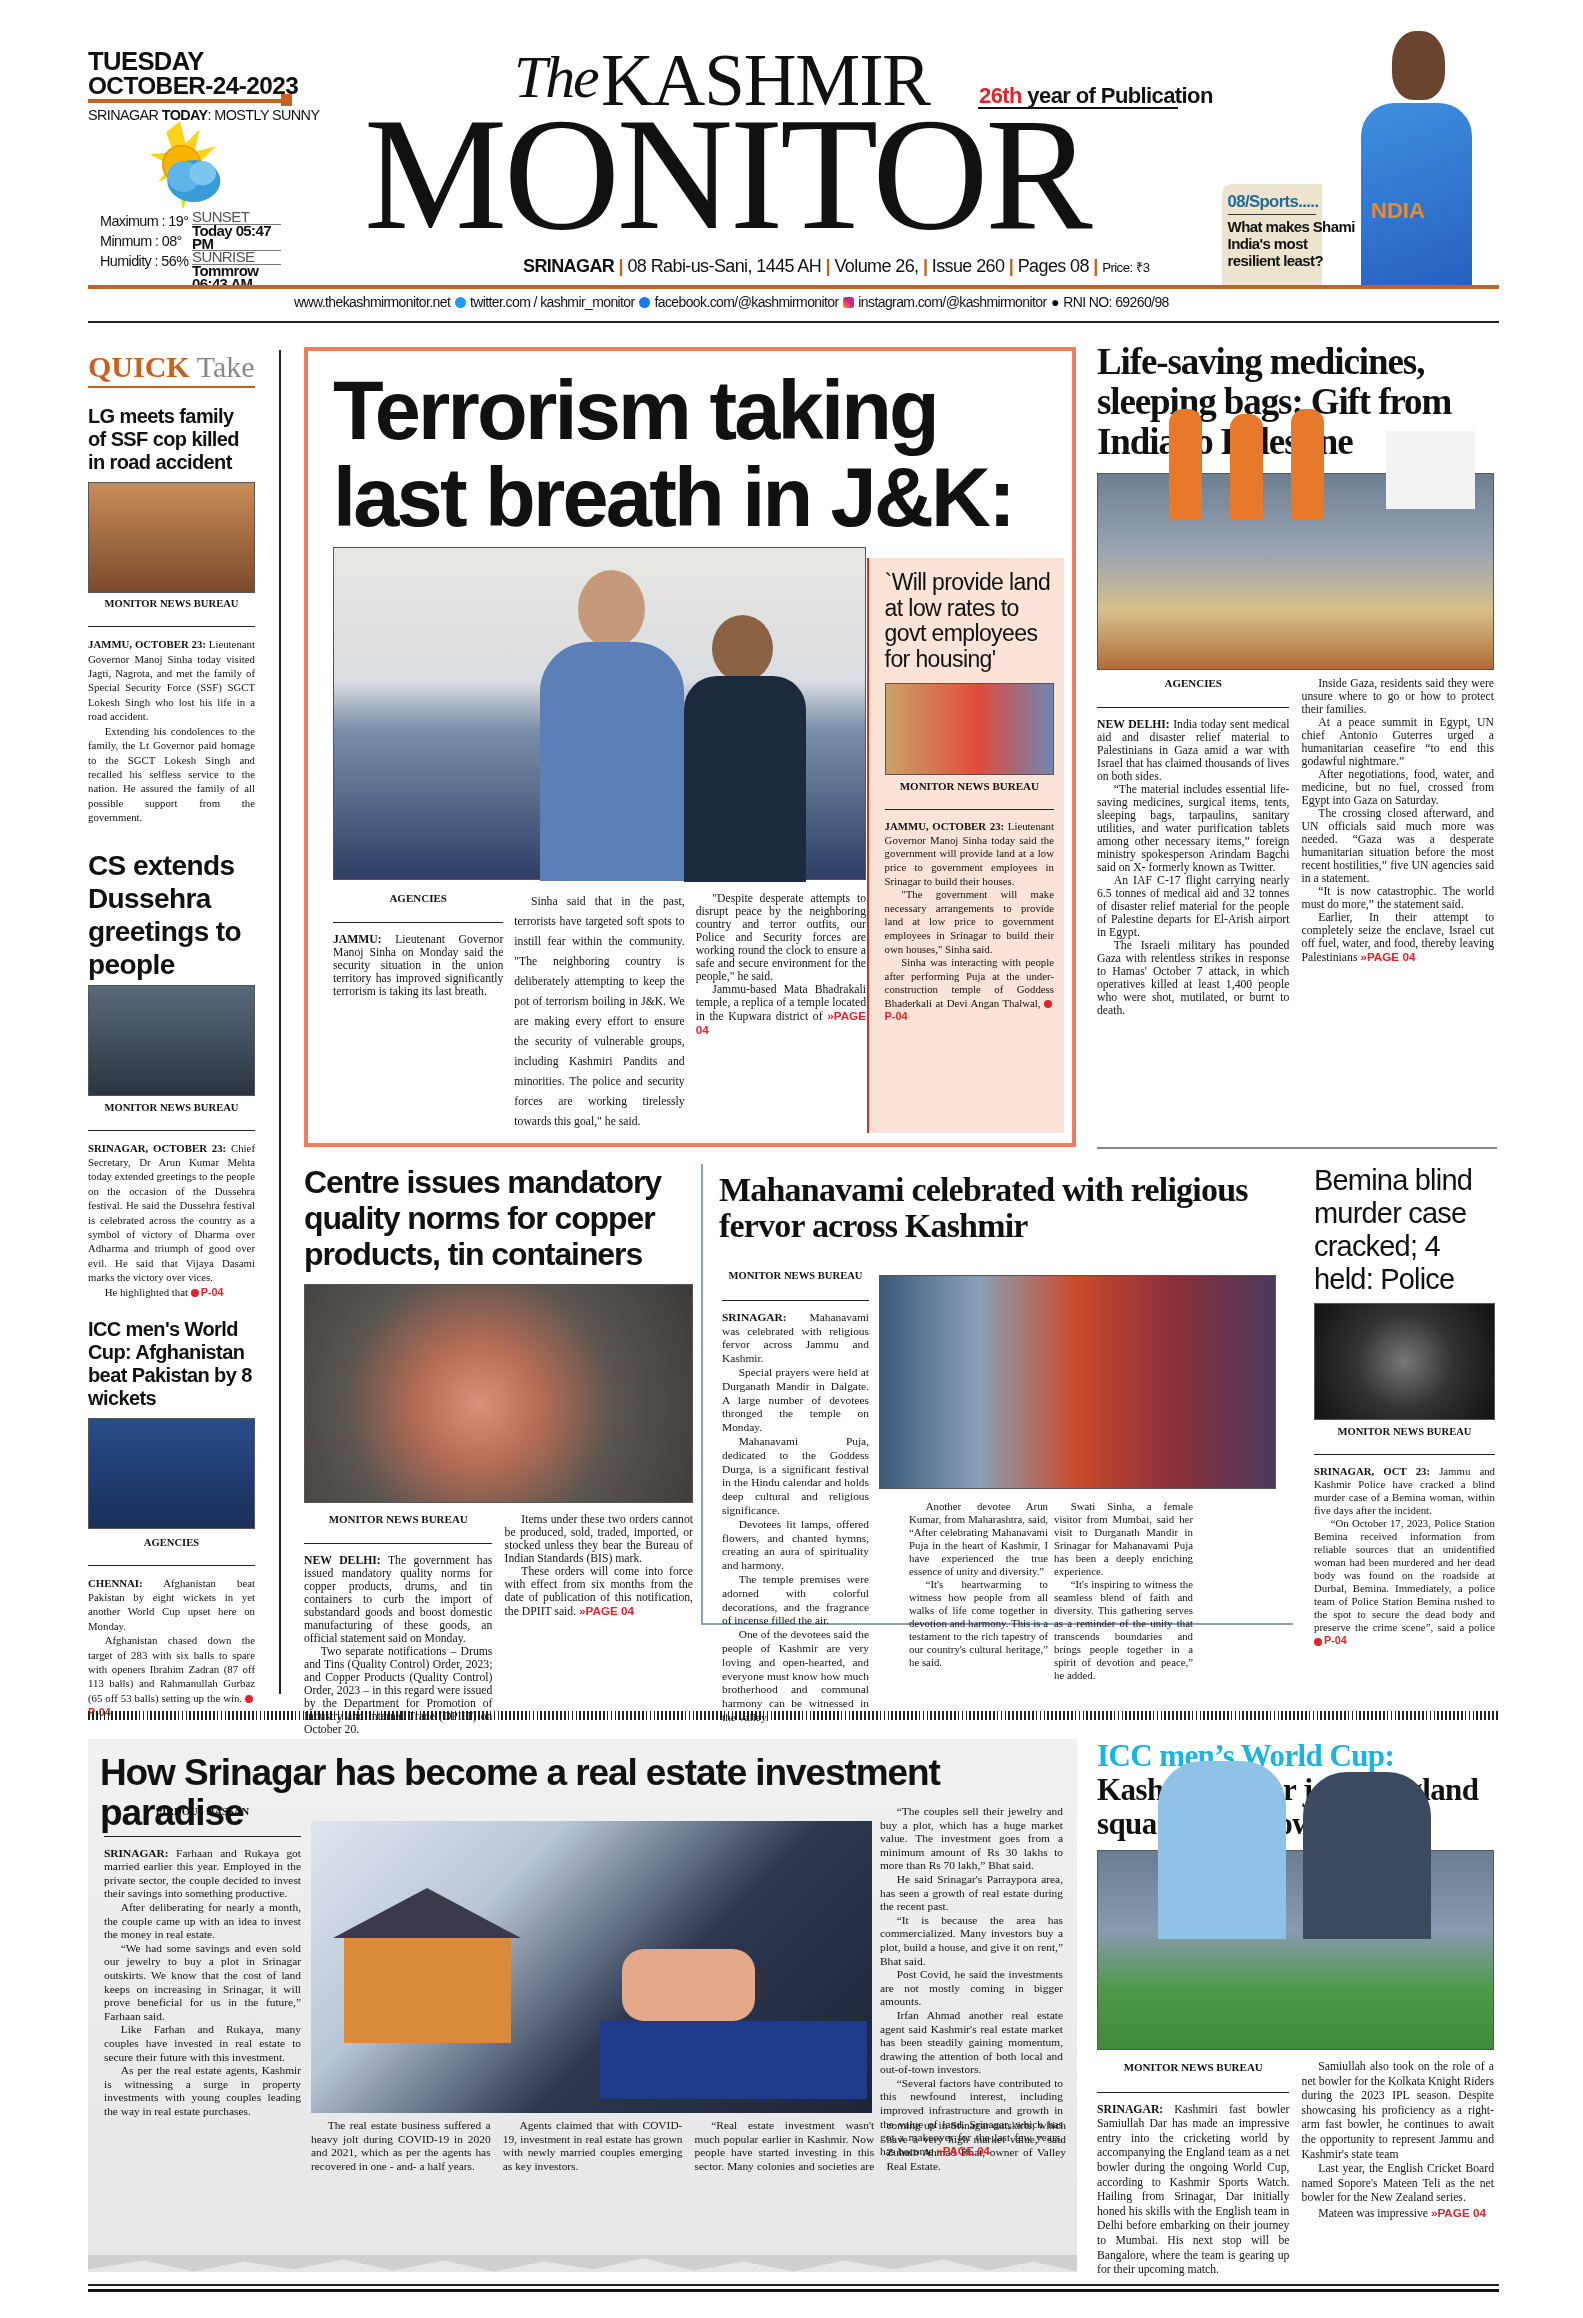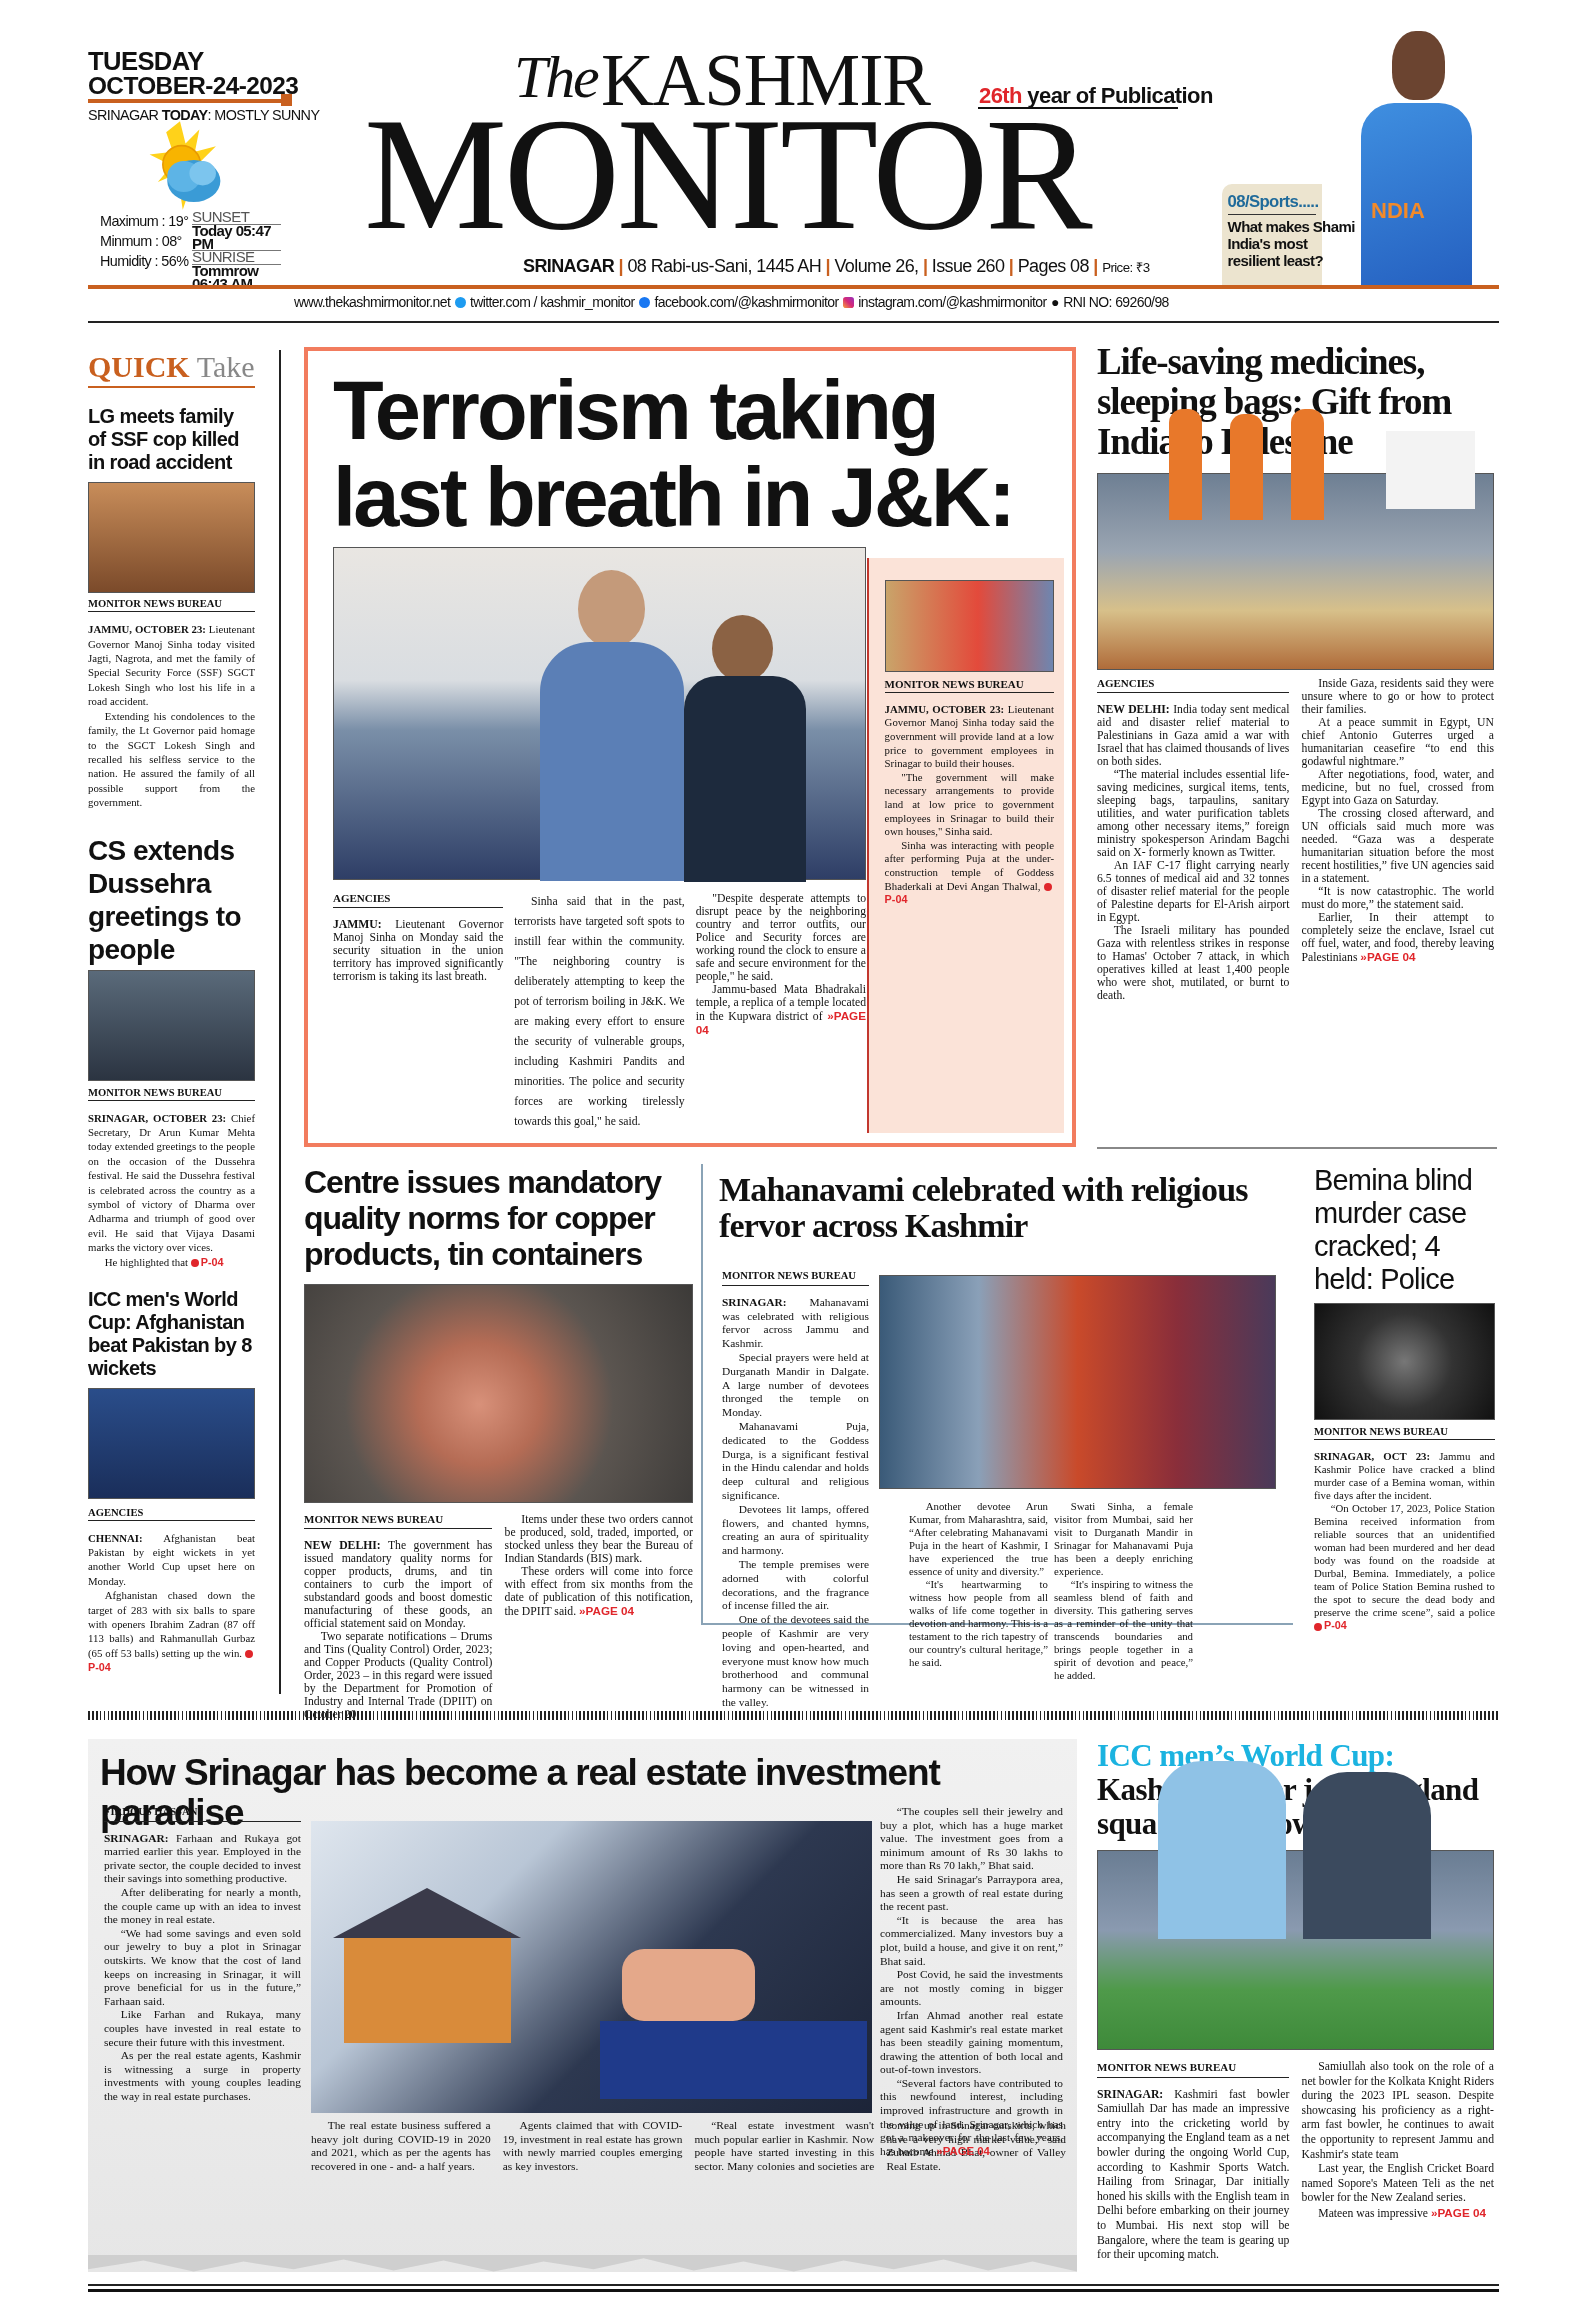--- a/index.html
+++ b/index.html
@@ -3,21 +3,21 @@
 <meta charset="utf-8">
 <style>
 *{box-sizing:border-box;margin:0;padding:0}
 body{width:1583px;height:2319px;background:#fff;font-family:"Liberation Serif",serif;color:#111;position:relative;overflow:hidden}
 .abs{position:absolute}
 .cond{font-family:"Liberation Sans",sans-serif;font-stretch:condensed;letter-spacing:-0.6px}
 .body{font-family:"Liberation Serif",serif;font-size:12.8px;line-height:15.3px;text-align:justify;hyphens:auto}
 .body p{text-indent:16.7px}
 .body p.first{text-indent:0}
 .dl{font-weight:bold}
-.byline{font-family:"Liberation Serif",serif;font-weight:bold;font-size:12.8px;text-align:left;border-bottom:1.7px solid #222;padding-bottom:2px;margin-bottom:10px}
+.byline{font-family:"Liberation Serif",serif;font-weight:bold;font-size:12.8px;text-align:center;border-bottom:1.7px solid #222;padding-bottom:17px;margin-bottom:10px}
 .jump{color:#e0262b;font-family:"Liberation Sans",sans-serif;font-weight:bold}
 .dot{display:inline-block;width:7.8px;height:7.8px;border-radius:50%;background:#e0262b;margin-right:2.2px;vertical-align:middle}
 .photo{background:#888;border:1.1px solid #555}
 .hr-orange{background:#c9601f}
 .sepdash{height:9px;background:repeating-linear-gradient(90deg,#222 0 1.7px,transparent 1.7px 3.9px)}
 .h-cond{font-family:"Liberation Sans",sans-serif;font-weight:bold;letter-spacing:-1.1px}
 .cols2{display:grid;grid-template-columns:1fr 1fr;column-gap:14.4px}
 .cols3{display:grid;grid-template-columns:1fr 1fr 1fr;column-gap:14.4px}
 </style>
 </head>
@@ -152,20 +152,21 @@
       <p>Sinha said that in the past, terrorists have targeted soft spots to instill fear within the community. "The neighboring country is deliberately attempting to keep the pot of terrorism boiling in J&amp;K. We are making every effort to ensure the security of vulnerable groups, including Kashmiri Pandits and minorities. The police and security forces are working tirelessly towards this goal," he said.</p>
     </div>
     <div class="body" style="font-size:11.7px;line-height:13px">
       <p>"Despite desperate attempts to disrupt peace by the neighboring country and terror outfits, our Police and Security forces are working round the clock to ensure a safe and secure environment for the people," he said.</p>
       <p><span>Jammu-based Mata Bhadrakali temple, a replica of a temple located in the Kupwara district of</span> <span class="jump">»<span>PAGE 04</span></span></p>
     </div>
   </div>
 </div>
 
 <div class="abs" style="left:867px;top:558px;width:197px;height:575px;background:#fbe3d8;border-left:2.2px solid #c2372e;padding:12.2px 10px 0 15.6px">
+  <h2 style="font-family:'Liberation Sans',sans-serif;font-size:23px;line-height:25.6px;font-weight:normal;letter-spacing:-0.6px">`Will provide land at low rates to govt employees for housing'</h2>
   <div class="photo" style="margin-top:10px;height:92px;background:linear-gradient(90deg,#c9a46a,#e34a3b 55%,#6e86b0)"></div>
   <div class="byline" style="font-size:11px;margin-top:5.6px">MONITOR NEWS BUREAU</div>
   <div class="body" style="font-size:10.8px;line-height:13.6px">
     <p class="first"><span class="dl">JAMMU, OCTOBER 23:</span> <span>Lieutenant Governor Manoj Sinha today said the government will provide land at a low price to government employees in Srinagar to build their houses.</span></p>
     <p>"The government will make necessary arrangements to provide land at low price to government employees in Srinagar to build their own houses," Sinha said.</p>
     <p><span>Sinha was interacting with people after performing Puja at the under-construction temple of Goddess Bhaderkali at Devi Angan Thalwal,</span> <span class="dot"></span><span class="jump">P-04</span></p>
   </div>
 </div>
 
 <div class="abs" style="left:1097px;top:342px;width:397px">

